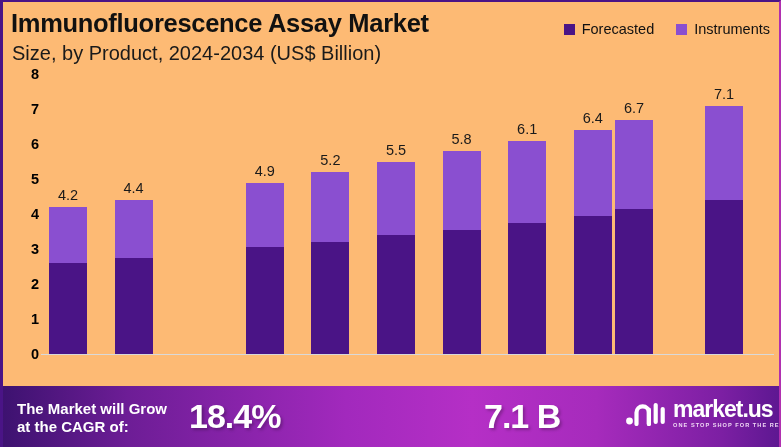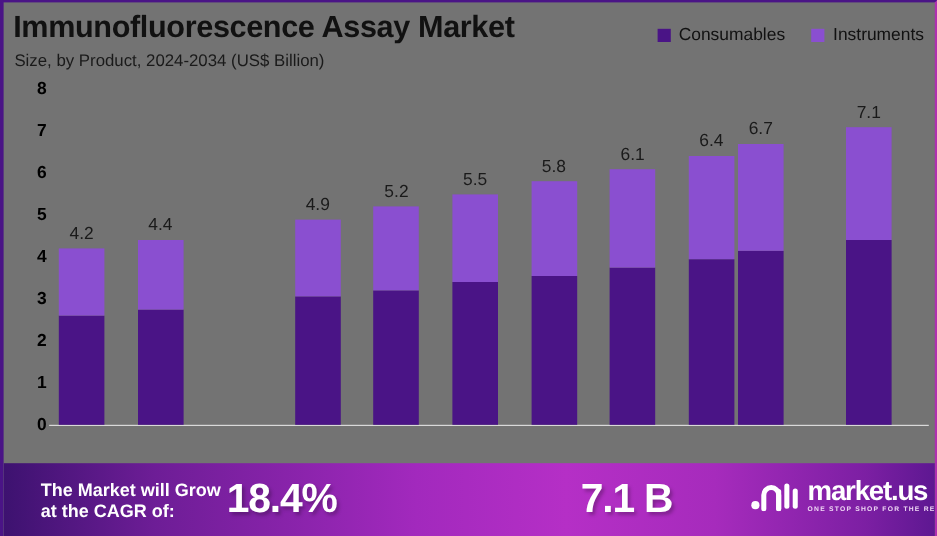--- a/index.html
+++ b/index.html
@@ -9,34 +9,34 @@
     font-family:"Liberation Sans", sans-serif;
     overflow:hidden;
   }
   #app{
     position:relative;
     width:781px;height:447px;
     box-sizing:border-box;
     border-left:3px solid #4a1486;
     border-top:2px solid #4a1486;
     border-right:2px solid #b02fb0;
-    background:#737373;
+    background:#fdba74;
     overflow:hidden;
   }
 
   
   #header{position:absolute;left:0;top:0;width:781px;height:62px;}
   #title{
     position:absolute;left:8px;top:7px;
     font-size:25.5px;font-weight:bold;color:#111111;
     letter-spacing:-0.3px;white-space:nowrap;
   }
   #subtitle{
     position:absolute;left:9px;top:40px;
-    font-size:14px;color:#1a1a1a;white-space:nowrap;
+    font-size:20px;color:#1a1a1a;white-space:nowrap;
   }
 
   
   #legend{
     position:absolute;right:14px;top:19px;
     display:flex;align-items:center;gap:22px;
   }
   .legend-item{display:flex;align-items:center;gap:7px;}
   .legend-swatch{width:11px;height:11px;display:block;}
   .legend-label{font-size:14.5px;color:#111;white-space:nowrap;}
@@ -71,21 +71,21 @@
   }
   .f-text{
     color:#ffffff;font-weight:bold;font-size:15px;line-height:18px;
     white-space:pre-line;
   }
   .f-big{
     color:#ffffff;font-weight:bold;font-size:34px;line-height:34px;
     letter-spacing:-1px;white-space:nowrap;
     text-shadow:2px 2px 3px rgba(0,0,0,.25);
   }
-  #f-cagr-text{position:absolute;left:14px;top:14px;margin-left:17px;}
+  #f-cagr-text{position:absolute;left:14px;top:14px;}
   #f-cagr-value{position:absolute;left:186px;top:13px;}
   #f-size-text{position:absolute;left:296px;top:14px;}
   #f-size-value{position:absolute;left:481px;top:13px;}
   #logo{position:absolute;left:622px;top:12px;display:flex;align-items:center;gap:6px;}
   #logo-mark{width:42px;height:26px;display:block;}
   #logo-text-wrap{display:flex;flex-direction:column;gap:1px;}
   #logo-name{
     color:#fff;font-size:23px;font-weight:bold;line-height:23px;
     letter-spacing:-1px;white-space:nowrap;
   }
@@ -98,21 +98,21 @@
 <body>
 
 <div id="app">
 
   <div id="header">
     <div id="title">Immunofluorescence Assay Market</div>
     <div id="subtitle">Size, by Product, 2024-2034 (US$ Billion)</div>
     <div id="legend">
         <div class="legend-item">
           <span class="legend-swatch" style="background: rgb(74, 20, 134);"></span>
-          <span class="legend-label">Consumables</span>
+          <span class="legend-label">Forecasted</span>
         </div>
         <div class="legend-item">
           <span class="legend-swatch" style="background: rgb(138, 79, 208);"></span>
           <span class="legend-label">Instruments</span>
         </div>
       </div>
   </div>
 
   <div id="plot">
     <div id="axis-line" style="top: 290px;"></div>

